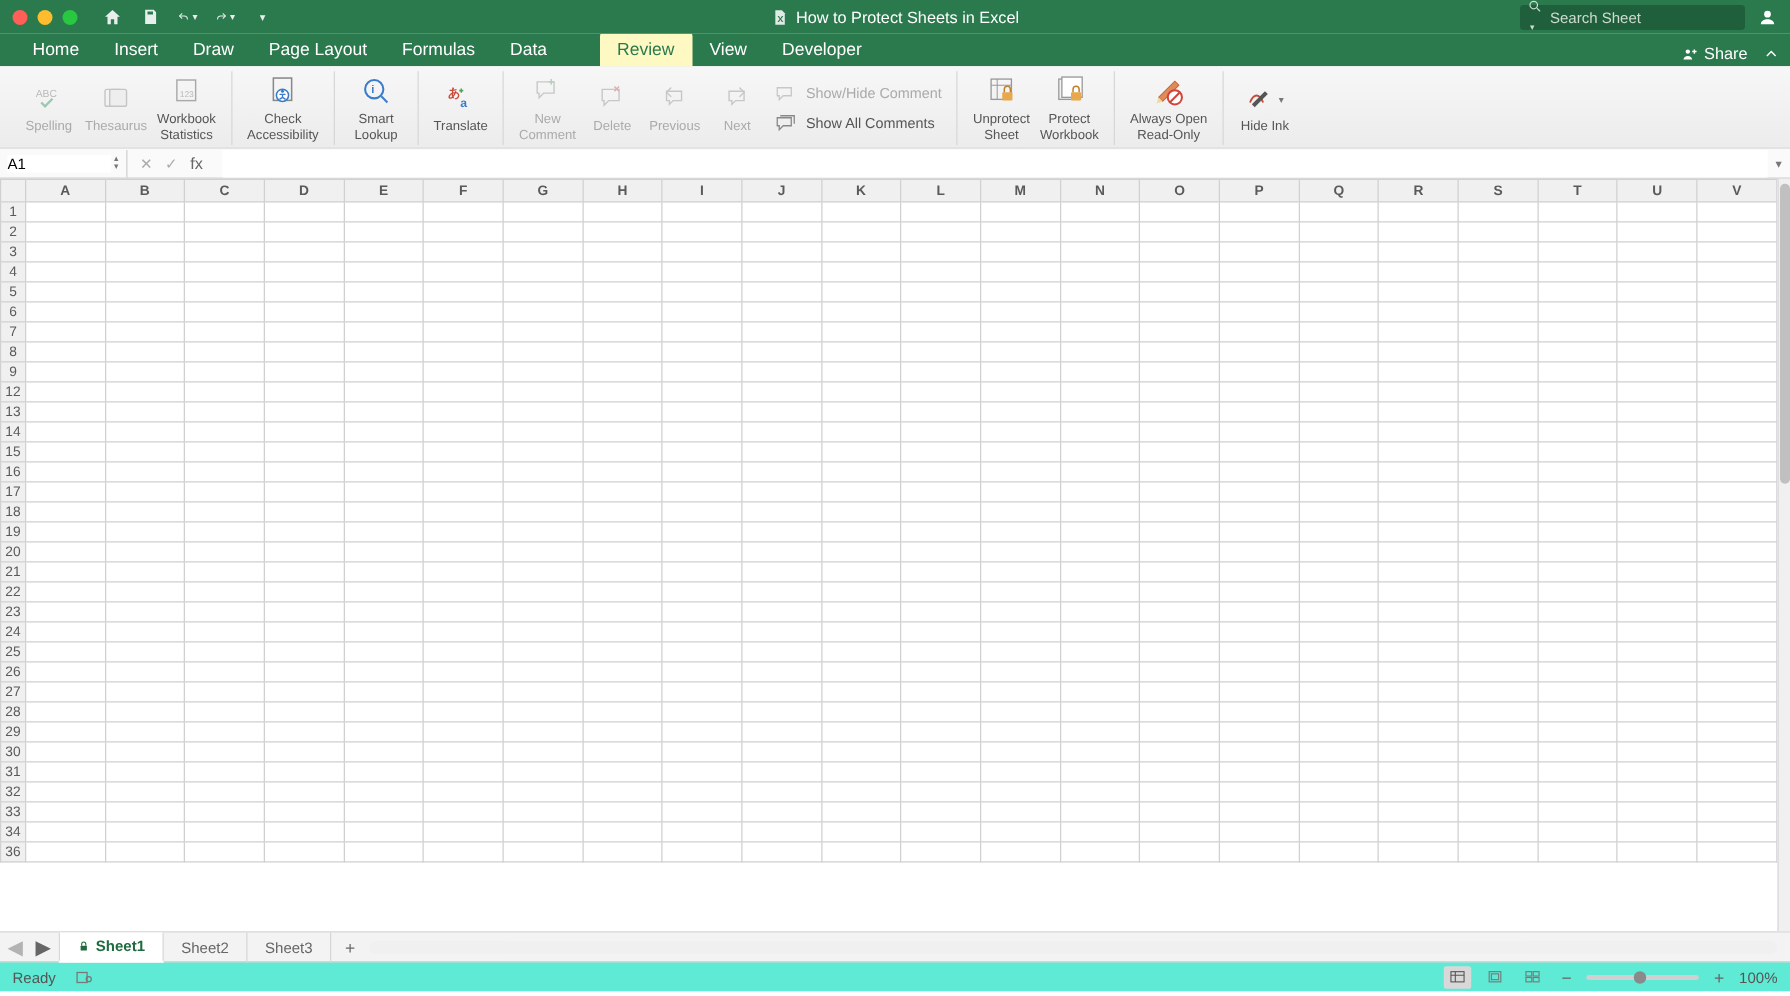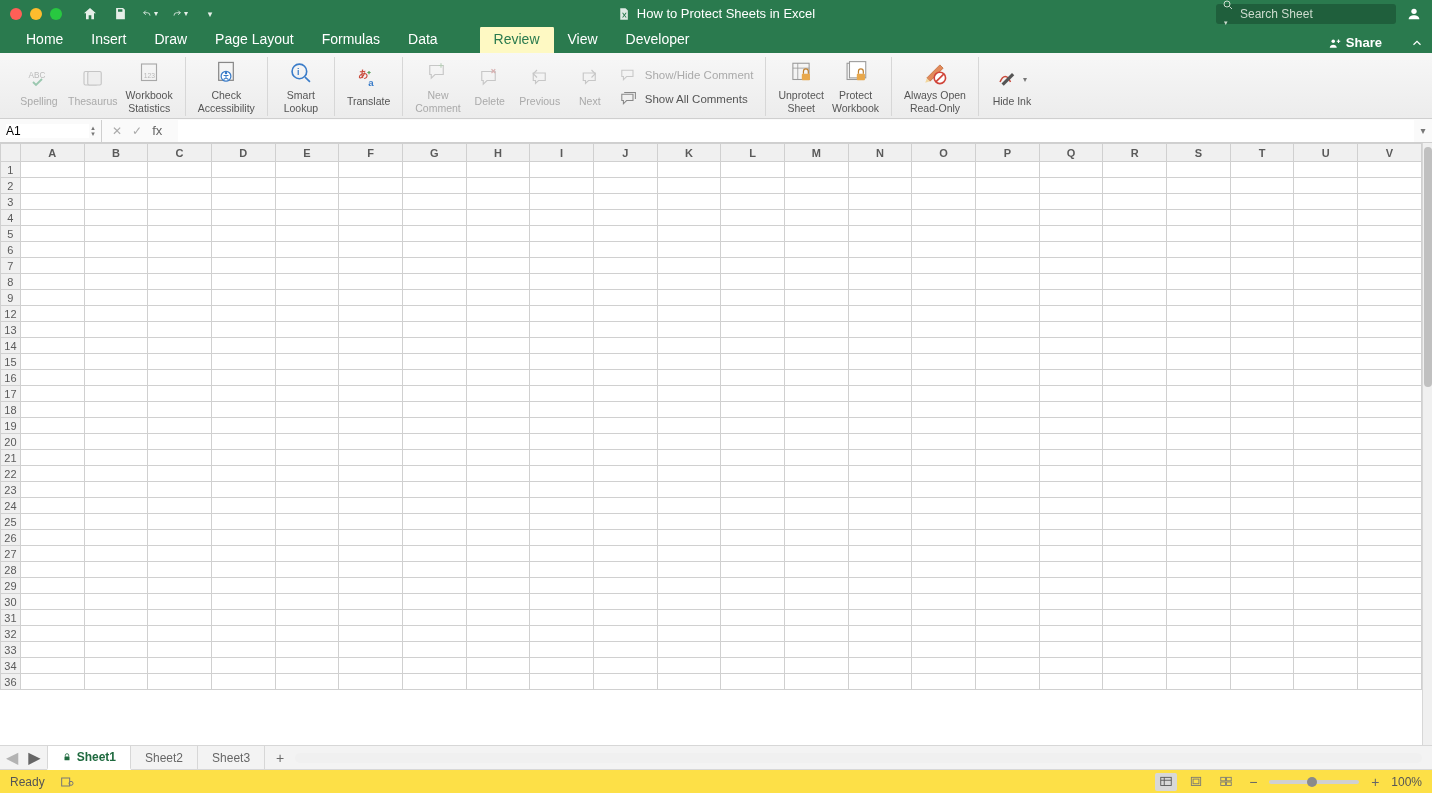--- a/index.html
+++ b/index.html
@@ -17,21 +17,21 @@
   .title-right { margin-left: auto; display: flex; align-items: center; gap: 10px; padding-right: 10px; }
   .search-box { display: flex; align-items: center; background: #1f5f3c; border-radius: 3px; width: 180px; height: 20px; padding: 0 6px; gap: 6px; }
   .search-box input { background: transparent; border: none; outline: none; color: #f0abfc; font-size: 12px; width: 100%; }
   .search-box input::placeholder { color: #cddccf; }
   .search-box .ic { color: #cddccf; }
   .avatar-ic { width: 16px; height: 16px; color: #fff; }
 
   .tabstrip { height: 26px; background: #2a7a4e; display: flex; align-items: flex-end; padding-left: 12px; color: #fff; }
   .tab { padding: 5px 14px 6px 14px; font-size: 14px; cursor: default; }
   .tab.active { background: #fef9c3; color: #2a7a4e; border-top-left-radius: 3px; border-top-right-radius: 3px; margin-left: 28px; }
-  .tabstrip-right { margin-left: auto; display: flex; align-items: center; gap: 22px; padding-right: 8px; color: #fff; font-size: 13px; font-weight: bold; }
+  .tabstrip-right { margin-left: auto; display: flex; align-items: center; gap: 6px; padding-right: 8px; color: #fff; font-size: 13px; }
   .share-btn { display: flex; align-items: center; gap: 4px; padding: 3px 6px; }
   .chevron-up { width: 14px; height: 14px; color: #fff; }
 
   .ribbon { height: 66px; background: linear-gradient(#f7f7f7,#ececec); border-bottom: 1px solid #cfcfcf; display: flex; align-items: stretch; padding: 4px 6px 2px 6px; }
   .rgroup { display: flex; align-items: center; padding: 0 8px; border-right: 1px solid #d7d7d7; }
   .rgroup:last-child { border-right: none; }
   .rbtn { display: flex; flex-direction: column; align-items: center; justify-content: flex-start; min-width: 50px; padding: 2px 4px; font-size: 10.5px; color: #555; text-align: center; line-height: 1.15; gap: 2px; }
   .rbtn.disabled { color: #aaa; }
   .rbtn .ric { width: 30px; height: 28px; display: flex; align-items: center; justify-content: center; }
   .stack { display: flex; flex-direction: column; gap: 2px; }
@@ -67,21 +67,21 @@
   .nav-arrows { display:flex; align-items:center; padding:0 6px; gap:10px; color:#b3b3b3; }
   .nav-arrows .active { color:#666; }
   .stab { height:24px; display:flex; align-items:center; padding:0 14px; font-size:12px; color:#666; border-right:1px solid #d7d7d7; gap:5px; }
   .stab.first { border-left:1px solid #d7d7d7; }
   .stab.active { background:#fff; color:#1f6a3f; font-weight:600; border-bottom:2px solid #fff; margin-bottom:-1px; }
   .lock-ic { width:10px; height:10px; }
   .add-tab { width:30px; text-align:center; color:#6a6a6a; font-size:14px; }
   .hscroll-area { flex:1; display:flex; align-items:center; justify-content:flex-end; padding-right:10px; }
   .hscroll { width:100%; height:10px; background:#f0f0f0; border-radius:5px; position:relative; }
 
-  .status { height:24px; background:#fde047; border-top:1px solid #d7d7d7; display:flex; align-items:center; font-size:12px; color:#555; padding:0 10px; }
+  .status { height:24px; background:#5eead4; border-top:1px solid #d7d7d7; display:flex; align-items:center; font-size:12px; color:#555; padding:0 10px; }
   .status-left { display:flex; align-items:center; gap:14px; }
   .status-right { margin-left:auto; display:flex; align-items:center; gap:8px; }
   .view-btn { width:22px; height:18px; display:flex; align-items:center; justify-content:center; color:#666; border:0; background:none; }
   .view-btn.active { background:#d8d8d8; border-radius:2px; }
   .zoom-slider { width:90px; height:4px; background:#d0d0d0; border-radius:2px; position:relative; }
   .zoom-thumb { position:absolute; top:-3px; left:38px; width:10px; height:10px; background:#8a8a8a; border-radius:50%; }
   .zm { width:16px; text-align:center; color:#666; font-size:14px; }
   svg { display:block; }
 </style>
 </head>

